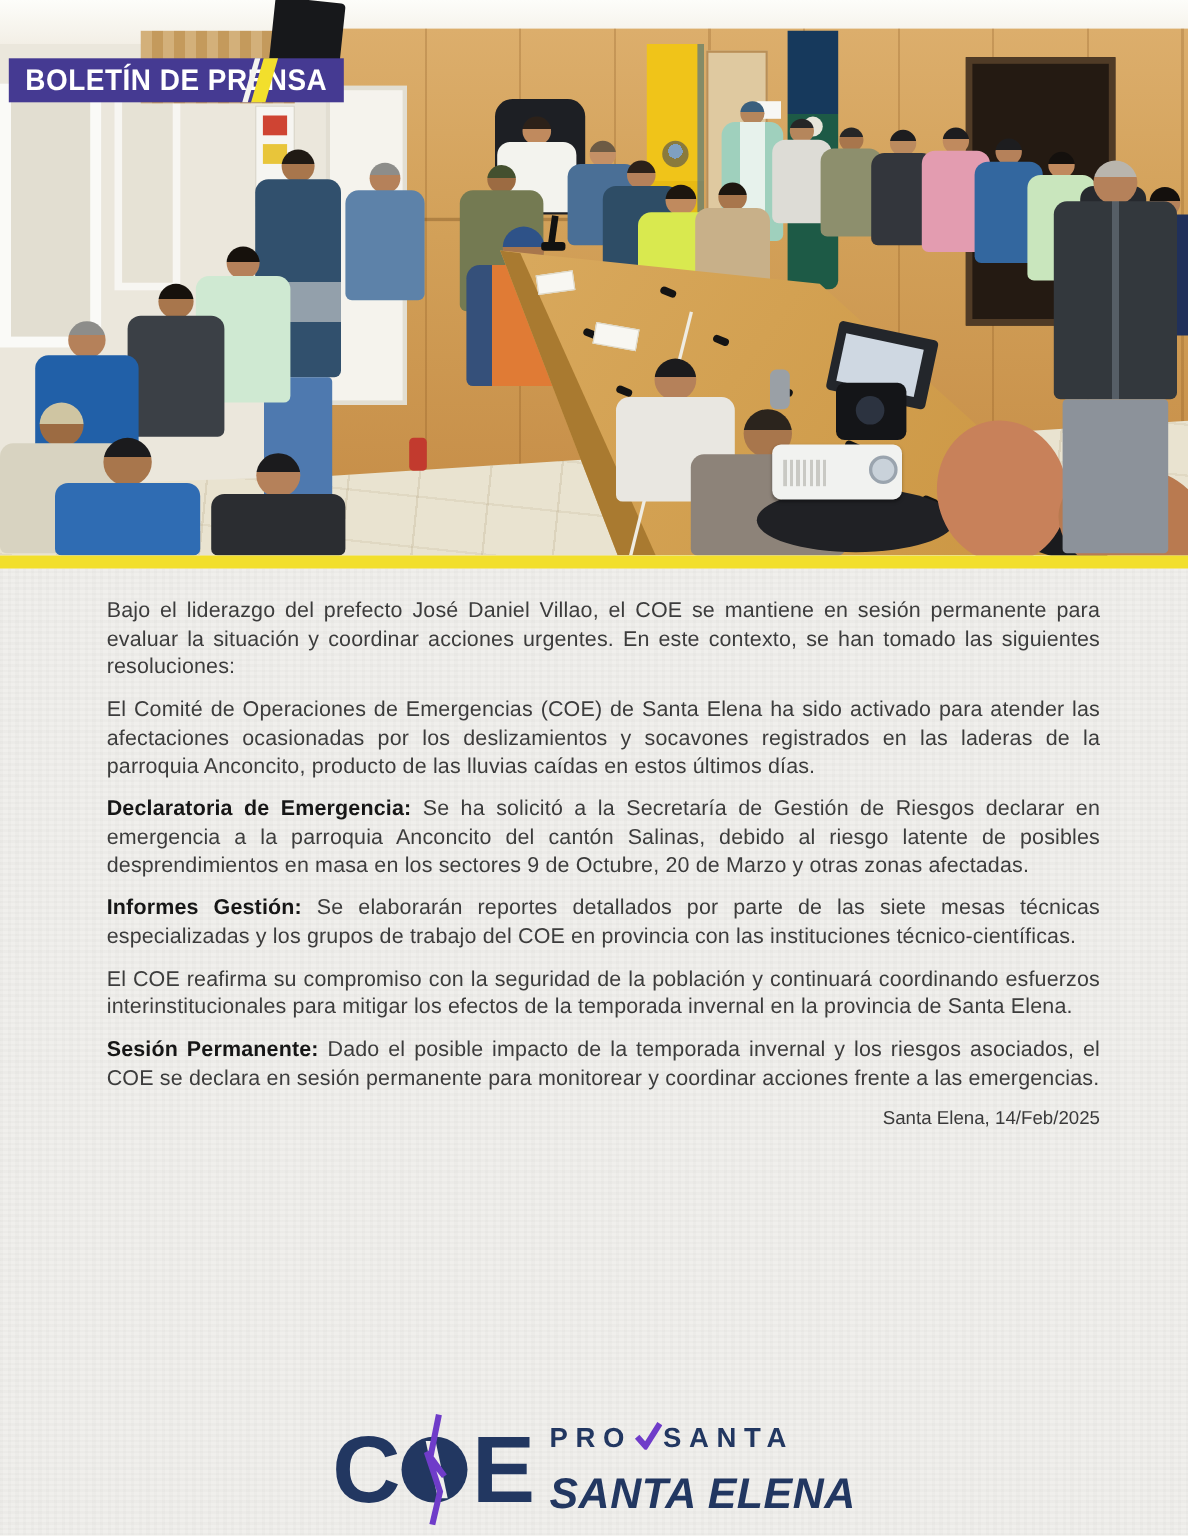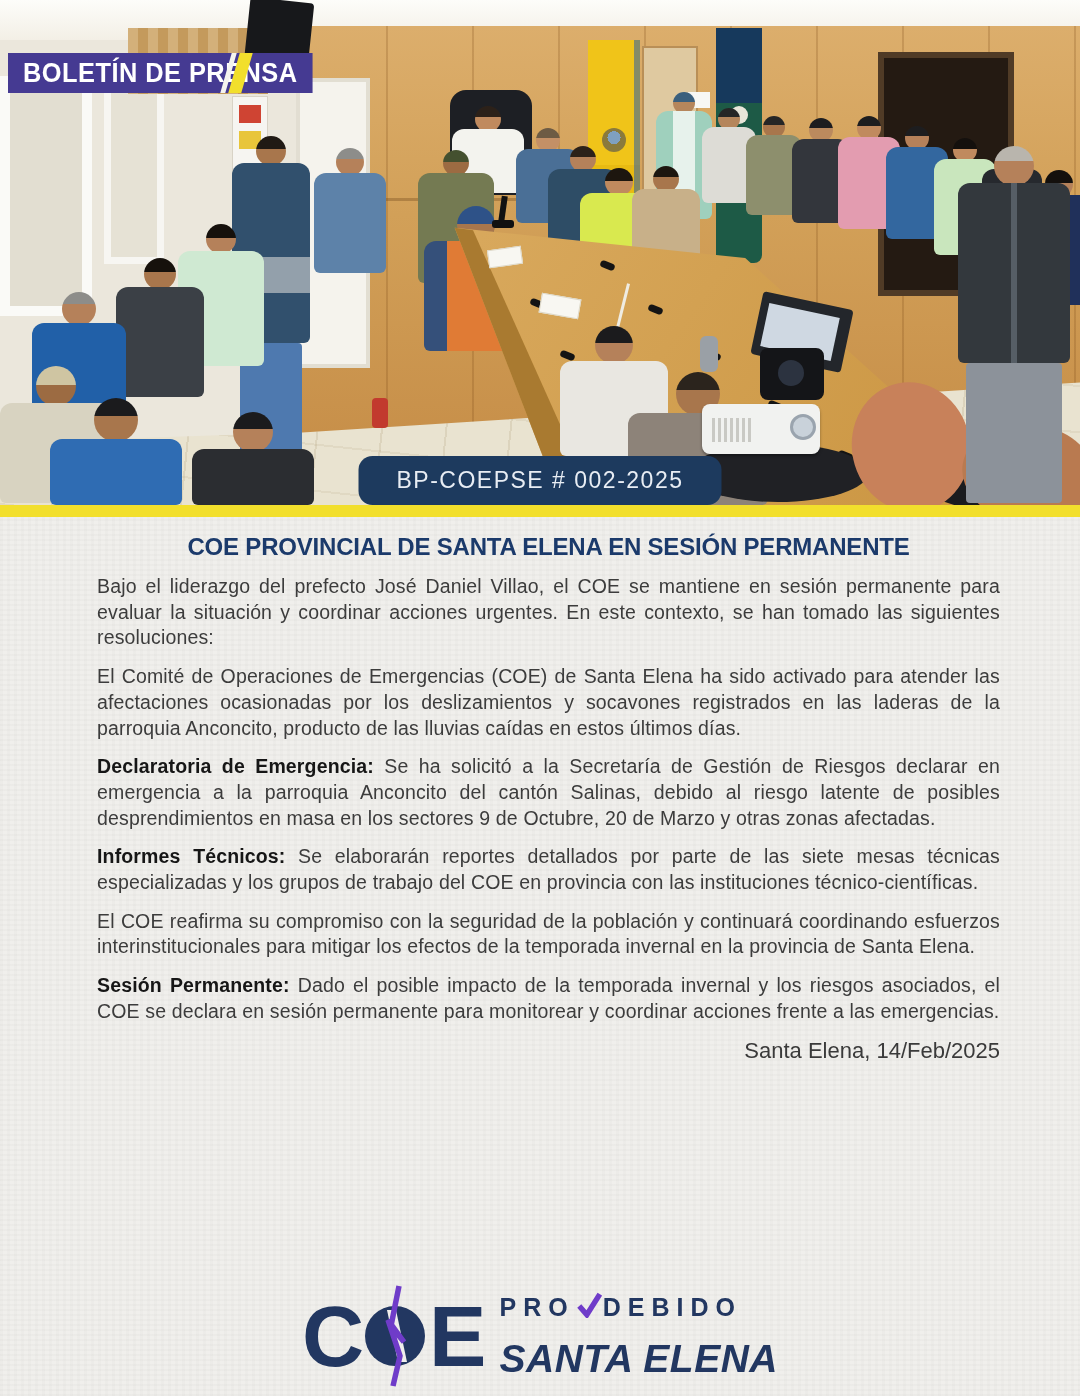--- a/index.html
+++ b/index.html
@@ -96,21 +96,21 @@
     background:#f0efec;
     background-image:repeating-linear-gradient(0deg, rgba(120,120,115,.035) 0 2px, transparent 2px 5px),
                      repeating-linear-gradient(90deg, rgba(120,120,115,.03) 0 3px, transparent 3px 7px);
     padding:14px 80px 0 97px;
   }
   .doc-title { text-align:center; color:#1b3a6b; font-weight:bold; font-size:24px; line-height:31px;
     letter-spacing:-.2px; margin-bottom:12px; }
   .para { font-size:19.5px; line-height:25.7px; color:#3c3c3c; text-align:justify; letter-spacing:.15px;
     margin-bottom:13px; }
   .para b { color:#161616; }
-  .dateline { font-size:22px; color:#3a3a3a; text-align:right; margin-top:1px; }
+  .dateline { font-size:17px; color:#3a3a3a; text-align:right; margin-top:1px; }
 
   
   .logo { position:absolute; left:0; top:1284px; width:1080px; display:flex; justify-content:center;
     align-items:center; gap:16px; }
   .coe-word { display:flex; align-items:center; color:#223761; font-size:86px; font-weight:800; letter-spacing:-3px; line-height:86px; }
   .coe-o { width:64px; height:104px; margin:0 2px; overflow:visible; }
   .logo-right { display:flex; flex-direction:column; align-items:flex-start;gap:16px; }
   .logo-prov { color:#223761; font-size:25px; font-weight:600; letter-spacing:7px; line-height:28px;
     display:flex; align-items:center; }
   .logo-check { width:26px; height:26px; margin:0 1px 4px 1px; }
@@ -291,33 +291,31 @@
 
     <div class="pf" style="left:958px;top:146px;">
         <div class="ph" style="width:40px;height:40px;background:linear-gradient(#b9b5ad 38%,#b5815a 38%)"></div>
         <div class="pt" style="width:112px;height:180px;background:linear-gradient(90deg,#33383d 0 47%,#565e66 47% 53%,#33383d 53%)"></div>
         <div class="pl" style="width:96px;height:140px;background:#8c929a"></div>
       </div>
 
     <div class="press-badge">BOLETÍN DE PRENSA</div>
     <div class="press-slash-w"></div>
     <div class="press-slash-y"></div>
-    <div class="bp-badge">BP-COEPSE # 002-2025</div>
   </div>
 
   <div class="yellow-stripe"></div>
 
   <div class="doc">
     <div class="doc-title">
-      <div>COE PROVINCIAL DE SANTA ELENA EN SESIÓN PERMANENTE</div>
     </div>
     <p class="para"><b></b><span>Bajo el liderazgo del prefecto José Daniel Villao, el COE se mantiene en sesión permanente para evaluar la situación y coordinar acciones urgentes. En este contexto, se han tomado las siguientes resoluciones:</span></p>
     <p class="para"><b></b><span>El Comité de Operaciones de Emergencias (COE) de Santa Elena ha sido activado para atender las afectaciones ocasionadas por los deslizamientos y socavones registrados en las laderas de la parroquia Anconcito, producto de las lluvias caídas en estos últimos días.</span></p>
     <p class="para"><b>Declaratoria de Emergencia: </b><span>Se ha solicitó a la Secretaría de Gestión de Riesgos declarar en emergencia a la parroquia Anconcito del cantón Salinas, debido al riesgo latente de posibles desprendimientos en masa en los sectores 9 de Octubre, 20 de Marzo y otras zonas afectadas.</span></p>
-    <p class="para"><b>Informes Técnicos: </b><span>Se elaborarán reportes detallados por parte de las siete mesas técnicas especializadas y los grupos de trabajo del COE en provincia con las instituciones técnico-científicas.</span></p>
+    <p class="para"><b>Informes Gestión: </b><span>Se elaborarán reportes detallados por parte de las siete mesas técnicas especializadas y los grupos de trabajo del COE en provincia con las instituciones técnico-científicas.</span></p>
     <p class="para"><b></b><span>El COE reafirma su compromiso con la seguridad de la población y continuará coordinando esfuerzos interinstitucionales para mitigar los efectos de la temporada invernal en la provincia de Santa Elena.</span></p>
     <p class="para"><b>Sesión Permanente: </b><span>Dado el posible impacto de la temporada invernal y los riesgos asociados, el COE se declara en sesión permanente para monitorear y coordinar acciones frente a las emergencias.</span></p>
     <div class="dateline">Santa Elena, 14/Feb/2025</div>
   </div>
 
   <div class="logo">
     <div class="coe-word">
       <span>C</span>
       <svg class="coe-o" viewBox="0 0 64 104">
         <circle cx="32" cy="52" r="30" fill="#223761"></circle>
@@ -325,19 +323,19 @@
         <path d="M36 2 L28 42 L41 58 L25 36 L37 72 L30 102" stroke="#6f3cc9" stroke-width="5.5" fill="none"></path>
       </svg>
       <span>E</span>
     </div>
     <div class="logo-right">
       <div class="logo-prov">
         <span>PRO</span>
         <svg class="logo-check" viewBox="0 0 24 24">
           <path d="M3 13 L10 21 L22 2" stroke="#6f3cc9" stroke-width="5" fill="none"></path>
         </svg>
-        <span>DEBIDO</span>
+        <span>SANTA</span>
       </div>
       <div class="logo-se">SANTA ELENA</div>
     </div>
   </div>
 
 </div>
 
 </body></html>

